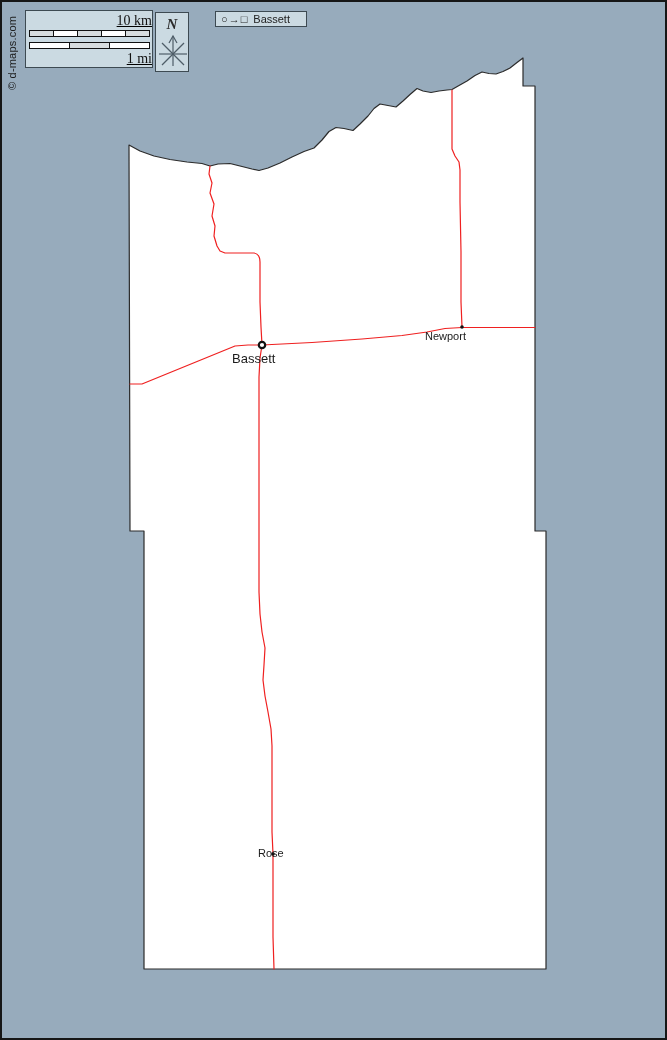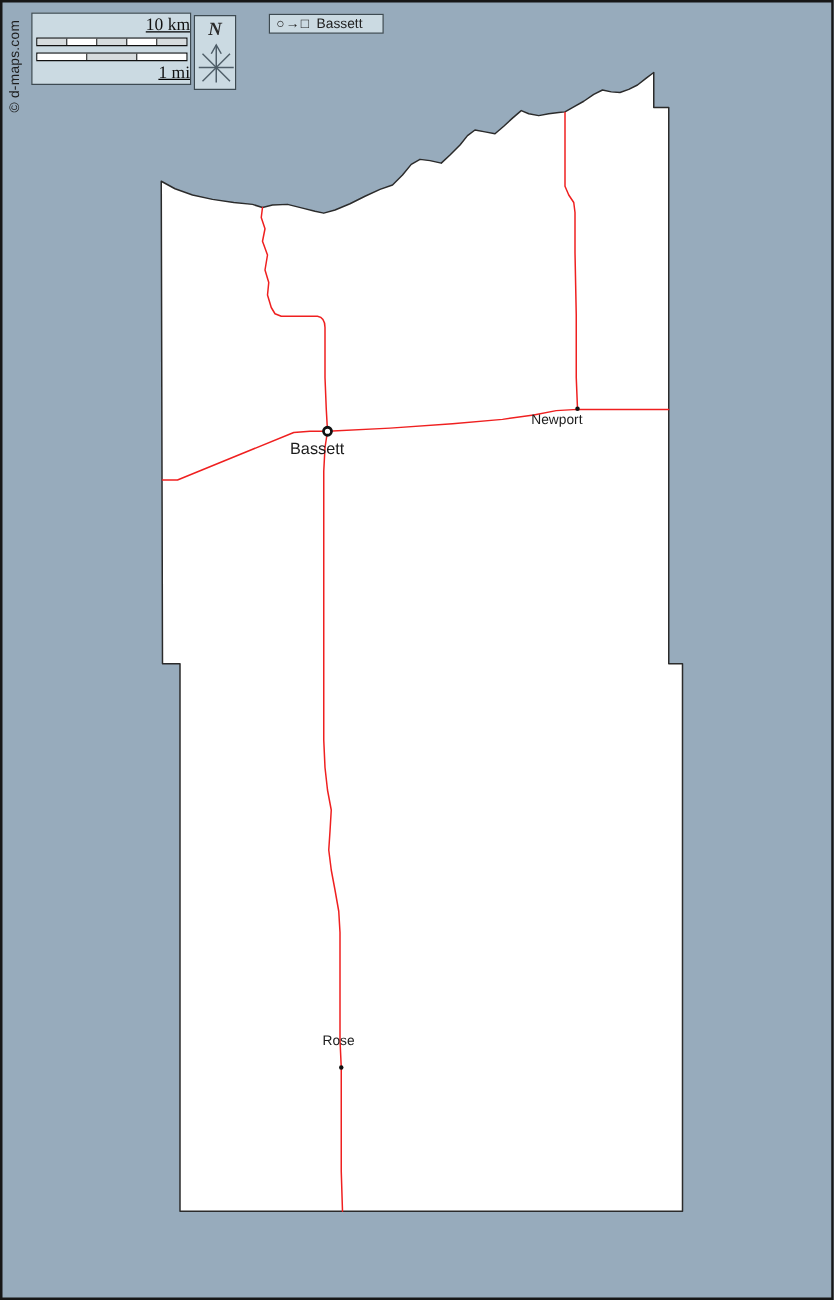--- a/index.html
+++ b/index.html
@@ -46,21 +46,21 @@
     <path class="road" d="M 450,88 L 450,120 L 450,147 L 453,154 L 457,160 L 458,168 L 458,200 L 459,250 L 459,300 L 460,325"></path>
     <path class="road" d="M 128,382 L 140,382 L 233,344 L 246,343 L 260,343 L 310,340.5 L 360,337 L 400,333.5 L 425,330 L 443,326.5 L 460,325.5 L 533,325.5"></path>
     <path class="road" d="M 260,343 L 258,356 L 257,375 L 257,430 L 257,500 L 257,560 L 257,590 L 258,612 L 260,630 L 263,646 L 262,663 L 261,678 L 263,694 L 266,710 L 269,727 L 270,744 L 270,790 L 270,830 L 271,852 L 271,900 L 271,935 L 272,967"></path>
     <circle class="town-ring" r="3.2" cx="260" cy="343"></circle>
     <circle class="town-dot" r="1.8" cx="460" cy="325"></circle>
     <circle class="town-dot" r="1.8" cx="271" cy="852"></circle>
   </svg>
 
   <div class="town-label" style="left:230px;top:350px;font-size:13px;">Bassett</div>
   <div class="town-label" style="left:423px;top:329px;">Newport</div>
-  <div class="town-label" style="left:236px;top:826px;padding-left:20px;">Rose</div>
+  <div class="town-label" style="left:236px;top:846px;padding-left:20px;">Rose</div>
 
   <div class="panel scale-panel">
     <div class="scale-text">10 km</div>
     <div class="bar km">
       <div class="seg g"></div>
       <div class="seg w"></div>
       <div class="seg g"></div>
       <div class="seg w"></div>
       <div class="seg g"></div>
     </div>

